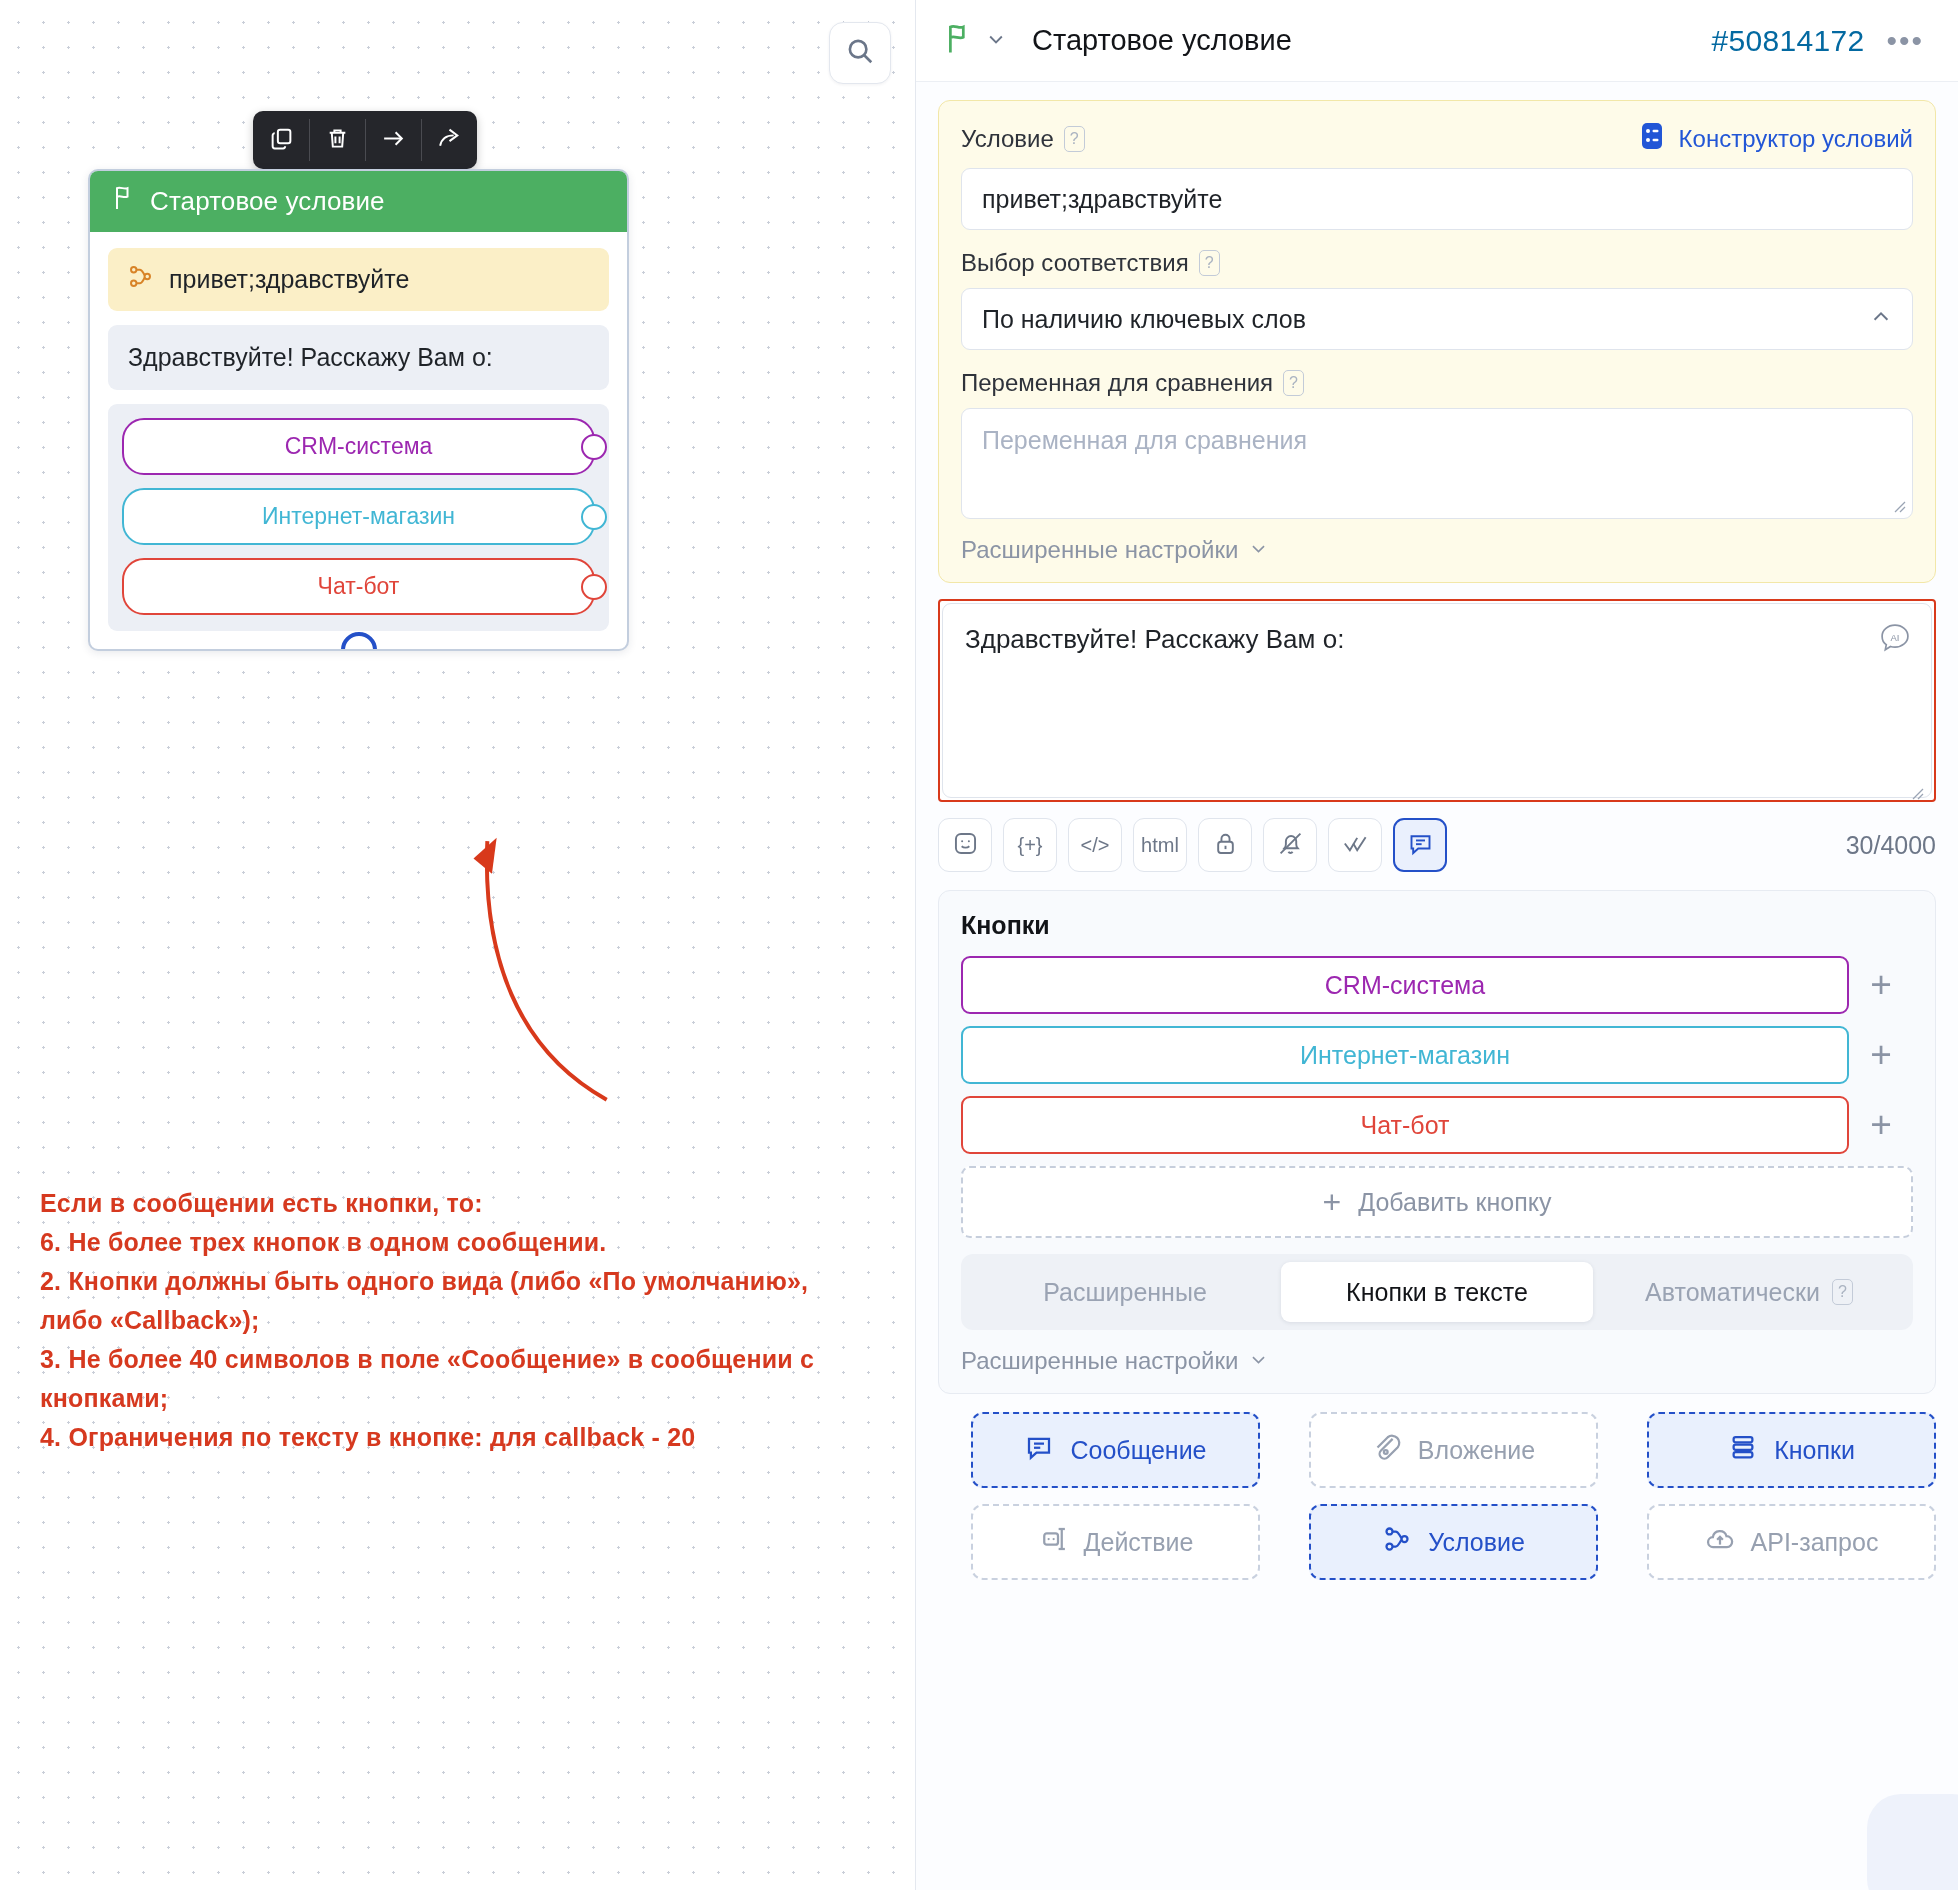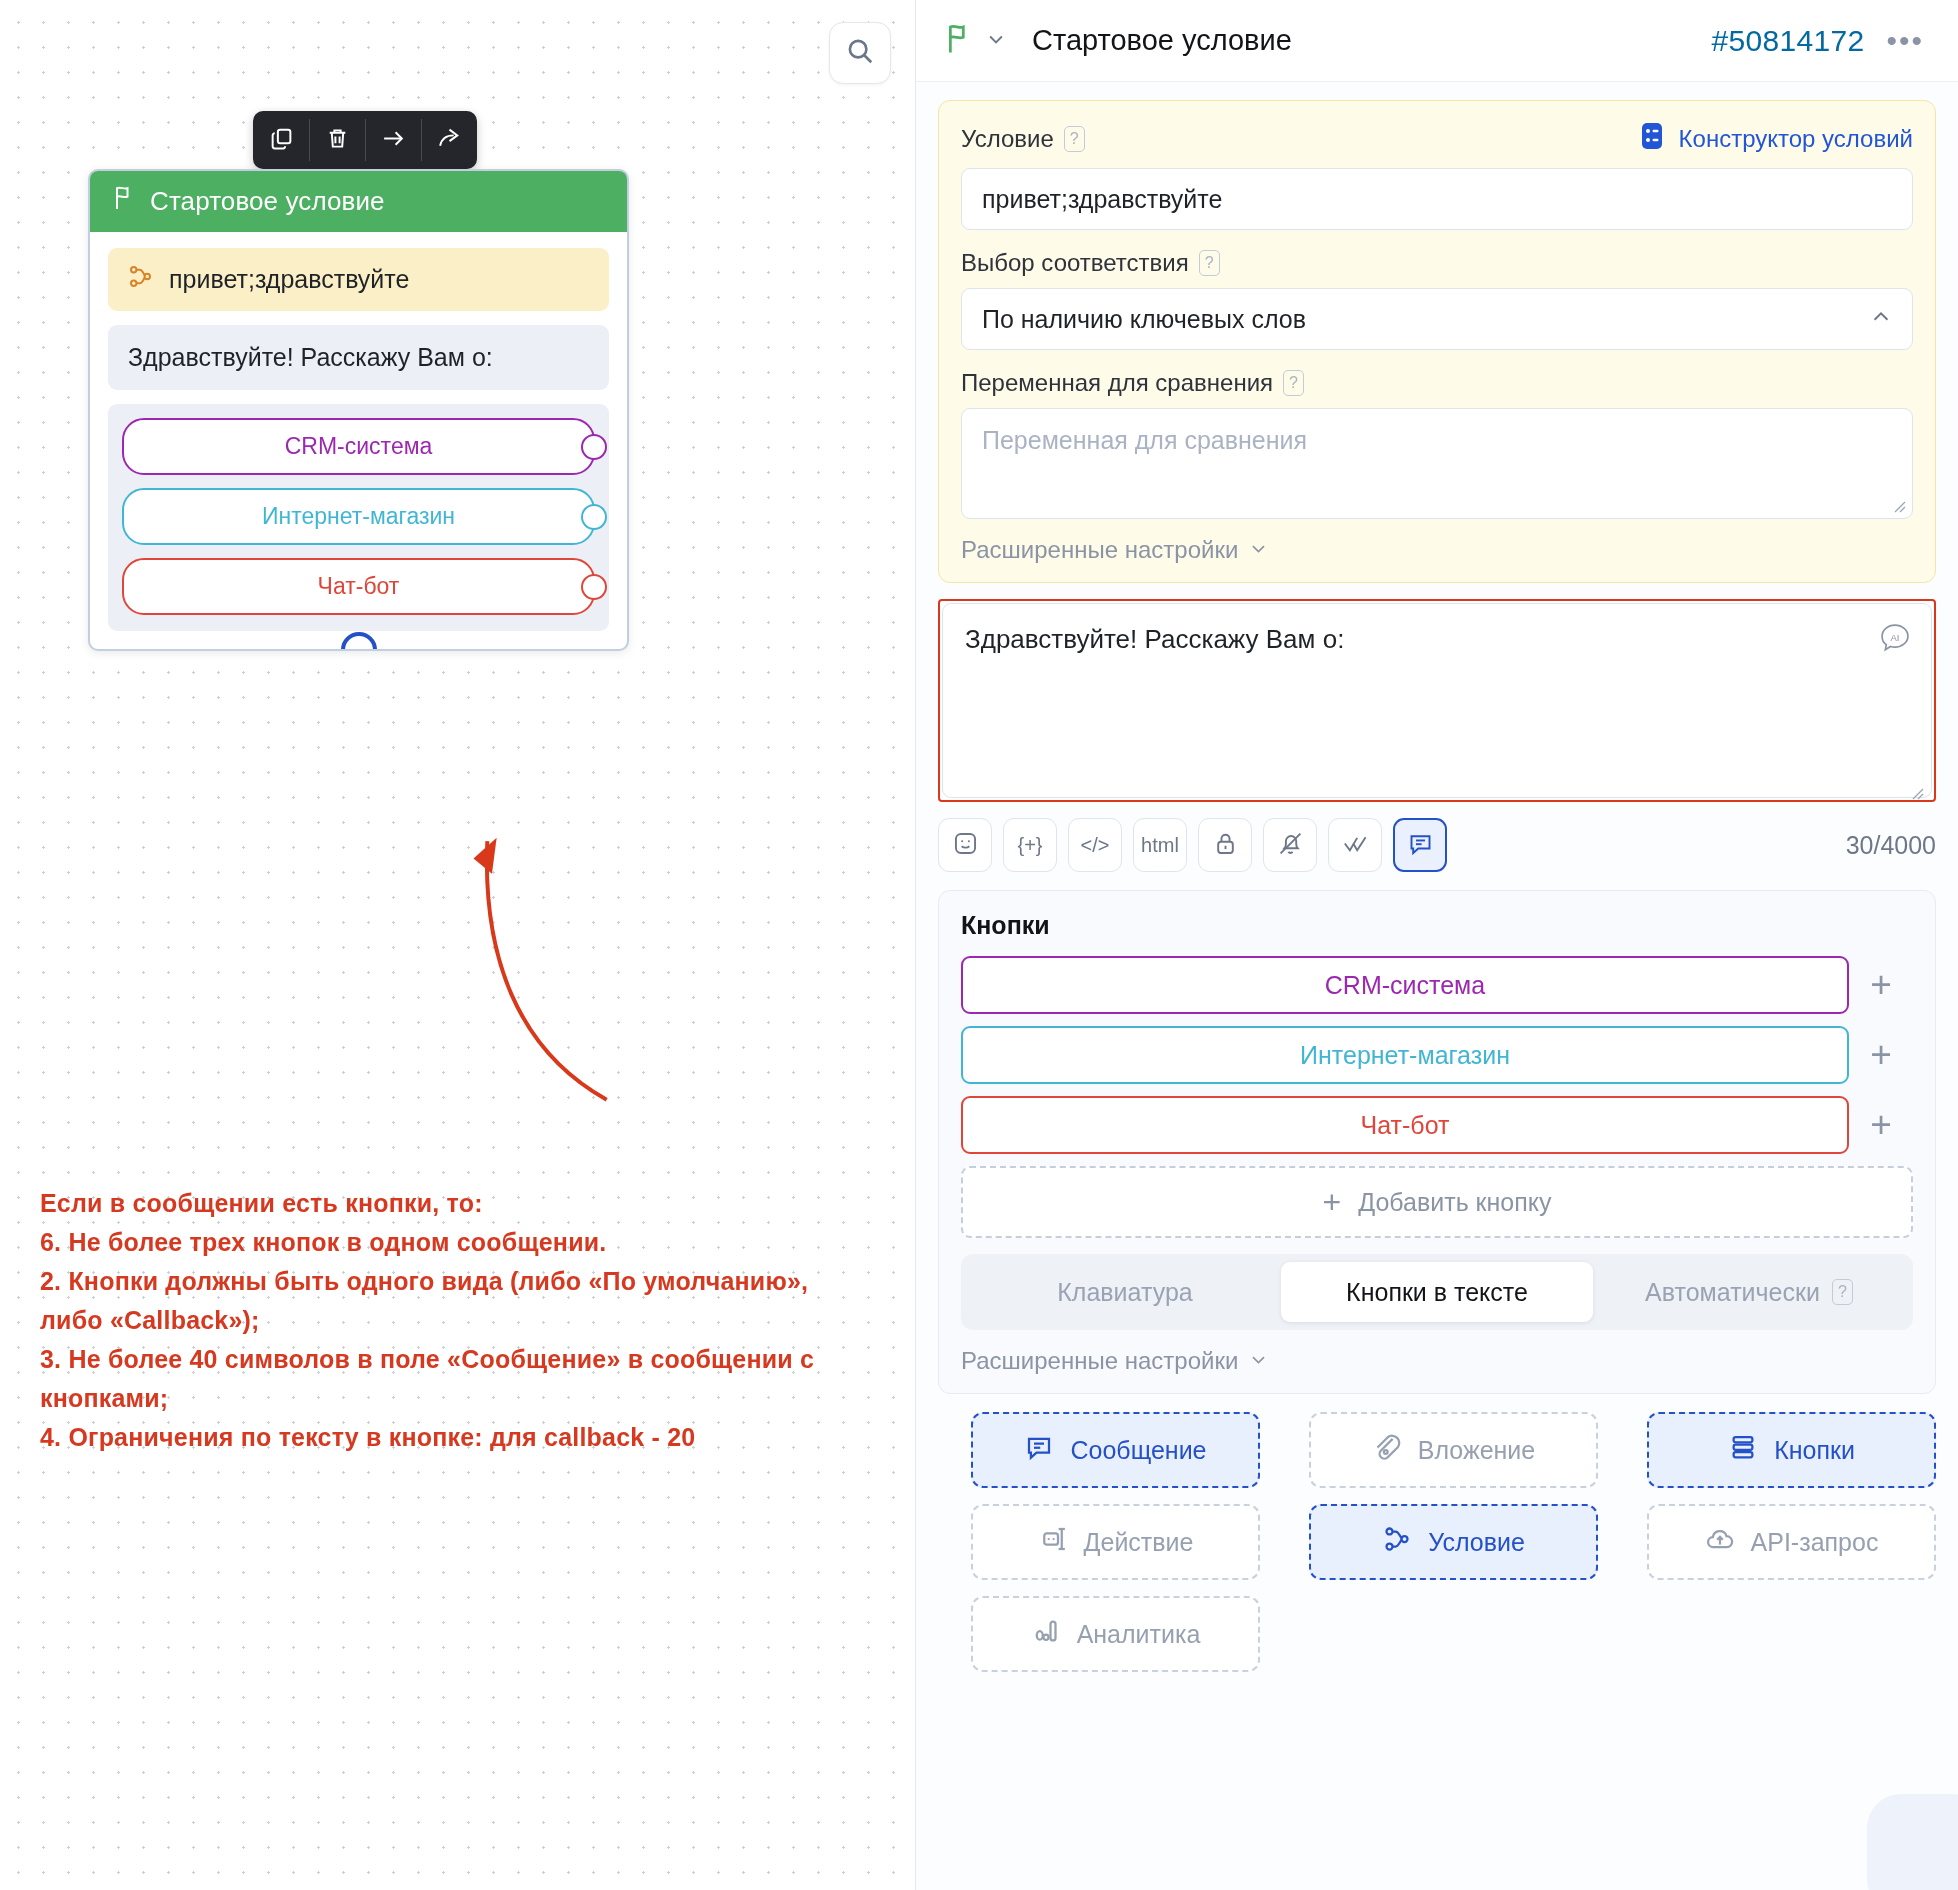--- a/index.html
+++ b/index.html
@@ -537,21 +537,21 @@
           <div class="bplus">+</div>
         </div>
 
         <div id="add-btn">
           <span class="pl">+</span>
           <span>Добавить кнопку</span>
         </div>
 
         <div id="seg">
           <div class="seg-item">
-            <span>Клавиатура</span>
+            <span>Расширенные</span>
           </div>
           <div class="seg-item active">
             <span>Кнопки в тексте</span>
           </div>
           <div class="seg-item">
             <span>Автоматически</span>
             <span class="qmark">?</span>
           </div>
         </div>
 
@@ -622,29 +622,19 @@
         <div class="act">
           <span>
             <svg viewBox="0 0 24 24">
                 <path d="M6.6 18.5a4 4 0 0 1-.3-8 5.6 5.6 0 0 1 10.9-.7 3.9 3.9 0 0 1 .3 8.7z"></path>
                 <polyline points="12,16.5 12,10.5"></polyline>
                 <polyline points="9.7,12.6 12,10.3 14.3,12.6"></polyline>
               </svg>
           </span>
           <span>API-запрос</span>
         </div>
-        <div class="act">
-          <span>
-            <svg viewBox="0 0 24 24">
-                <ellipse cx="7" cy="15.5" rx="2.4" ry="3.4"></ellipse>
-                <ellipse cx="12" cy="17" rx="2" ry="2.1"></ellipse>
-                <rect x="15.6" y="4.5" width="4" height="15" rx="2"></rect>
-              </svg>
-          </span>
-          <span>Аналитика</span>
-        </div>
       </div>
     </div>
 
     <div id="fab"></div>
   </div>
 </div>
 
 
 </body></html>

